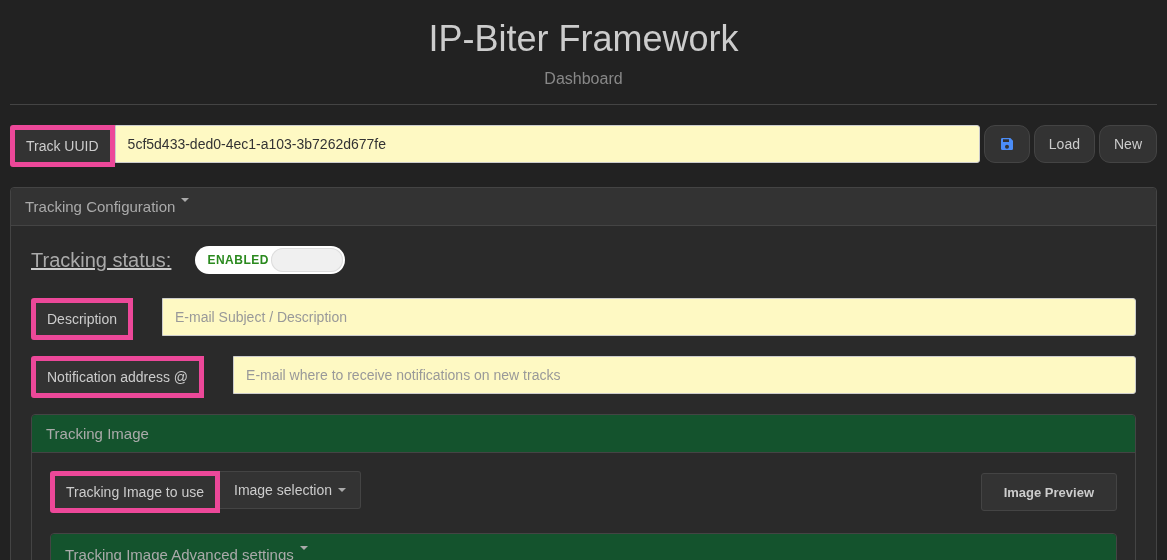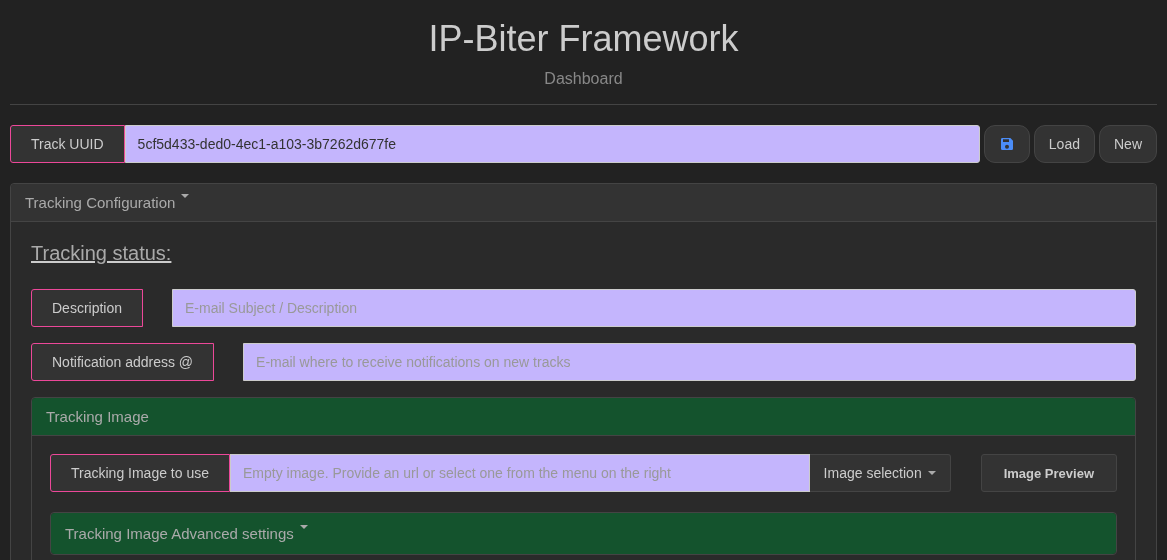--- a/index.html
+++ b/index.html
@@ -16,31 +16,31 @@
 .title { font-size: 36px; font-weight: 400; color: #ccc; margin-bottom: 10px; }
 .subtitle { font-size: 16px; color: #888; font-weight: 400; }
 hr {
   border: none;
   border-top: 1px solid #444;
   margin: 6px 0 20px;
 }
 .input-group { display: flex; }
 .input-group-addon {
   background: #333;
-  border: 1px solid #ec4899;
-  color: #ccc;
-  padding: 8px 20px;
+  border: 5px solid #ec4899;
+  color: #ccc;
+  padding: 8px 11px;
   white-space: nowrap;
   display: flex;
   align-items: center;
   font-size: 14px;
 }
 .form-control {
   flex: 1;
-  background: #c4b5fd;
+  background: #fef9c3;
   color: #333;
   border: 1px solid #ccc;
   padding: 8px 12px;
   font-size: 14px;
   outline: none;
   height: 38px;
   font-family: inherit;
 }
 .form-control::placeholder { color: #999; }
 .btn {
@@ -166,40 +166,43 @@
 
   <div class="panel">
     <div class="panel-heading">
       <span>Tracking Configuration</span>
       <span class="caret"></span>
     </div>
     <div class="panel-body">
 
       <div class="status-row">
         <span class="status-label">Tracking status:</span>
+        <div class="toggle">
+          <span class="toggle-text">ENABLED</span>
+          <div class="toggle-knob"></div>
+        </div>
       </div>
 
       <div class="form-row">
         <span class="input-group-addon">Description</span>
         <input class="form-control" type="text" placeholder="E-mail Subject / Description" style="">
       </div>
 
       <div class="form-row">
         <span class="input-group-addon">Notification address @</span>
         <input class="form-control" type="text" placeholder="E-mail where to receive notifications on new tracks" style="">
       </div>
 
       <div class="inner-panel">
         <div class="panel-heading">Tracking Image</div>
         <div class="panel-body">
 
           <div class="img-row">
             <div class="img-left">
               <span class="input-group-addon">Tracking Image to use</span>
-              <input class="form-control" type="text" placeholder="Empty image. Provide an url or select one from the menu on the right" style="">
               <button class="btn">
                 <span>Image selection</span>
                 <span class="caret" style="margin-left:6px;"></span>
               </button>
             </div>
             <button class="preview-btn">Image Preview</button>
           </div>
 
           <div class="adv-panel">
             <div class="panel-heading">

